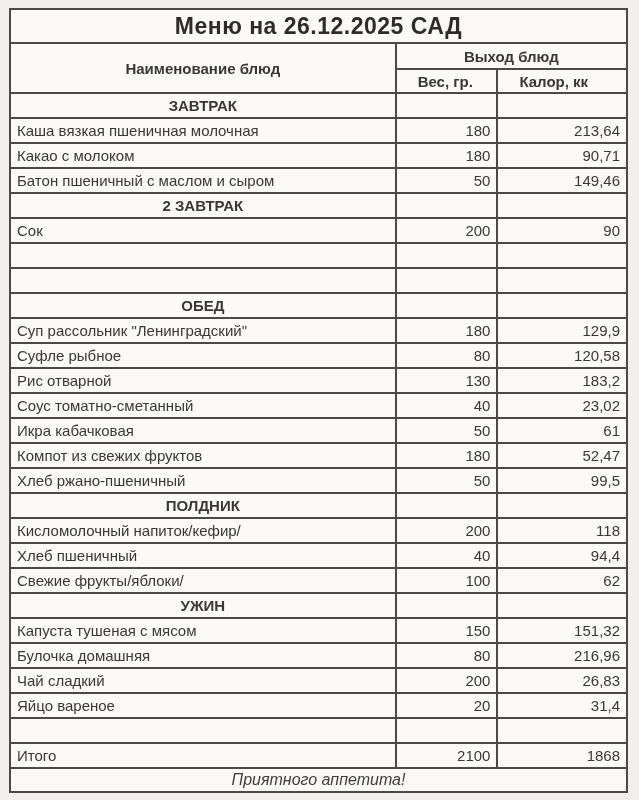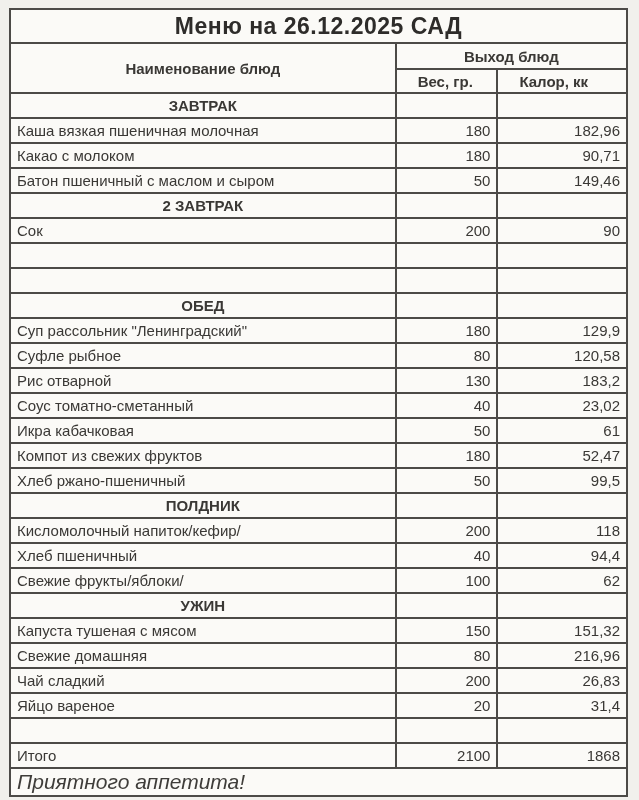--- a/index.html
+++ b/index.html
@@ -52,22 +52,23 @@
   tbody tr { height: 25px; }
   td.dish-name { text-align: left; margin-top: 44px; }
   td.num { text-align: right; }
   td.section-cell {
     text-align: center;
     font-weight: bold;
   }
   tr.total-row td { }
   tfoot td.footer-cell {
     height: 24px;
+    text-align: center;
     font-style: italic;
-    font-size: 21px;
+    font-size: 16px;
     color: #3f3d3a;
   }
 </style>
 </head>
 <body>
 
 <div class="page">
   <table class="menu-table">
     <colgroup>
       <col class="c-name">
@@ -90,21 +91,21 @@
     <tbody id="menu-rows">
   <tr>
     <td class="section-cell">ЗАВТРАК</td>
     <td class="num"></td>
     <td class="num"></td>
   </tr>
 
   <tr>
     <td class="dish-name">Каша вязкая пшеничная молочная</td>
     <td class="num">180</td>
-    <td class="num">182,96</td>
+    <td class="num">213,64</td>
   </tr>
 
   <tr>
     <td class="dish-name">Какао с молоком</td>
     <td class="num">180</td>
     <td class="num">90,71</td>
   </tr>
 
   <tr>
     <td class="dish-name">Батон пшеничный с маслом и сыром</td>
@@ -214,21 +215,21 @@
     <td class="num"></td>
   </tr>
 
   <tr>
     <td class="dish-name">Капуста тушеная с мясом</td>
     <td class="num">150</td>
     <td class="num">151,32</td>
   </tr>
 
   <tr>
-    <td class="dish-name">Свежие домашняя</td>
+    <td class="dish-name">Булочка домашняя</td>
     <td class="num">80</td>
     <td class="num">216,96</td>
   </tr>
 
   <tr>
     <td class="dish-name">Чай сладкий</td>
     <td class="num">200</td>
     <td class="num">26,83</td>
   </tr>
 

